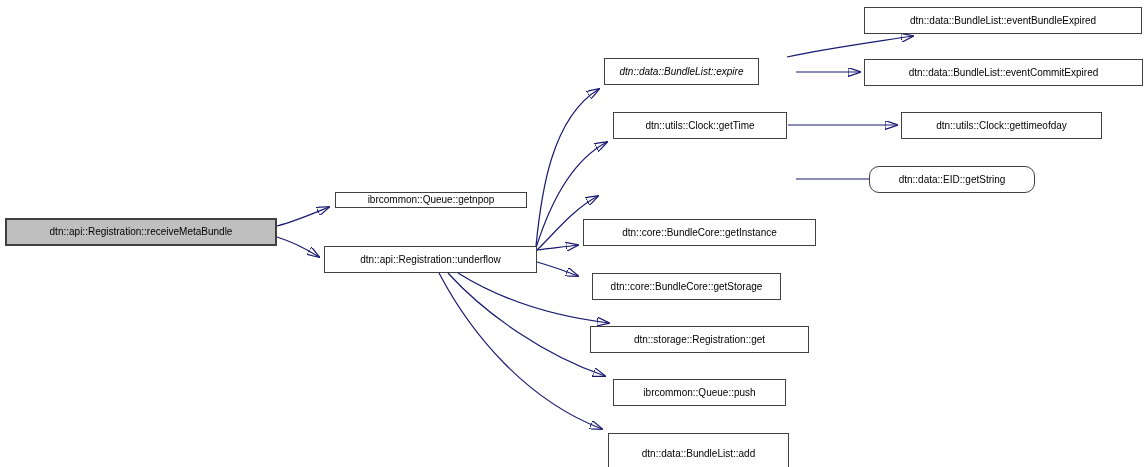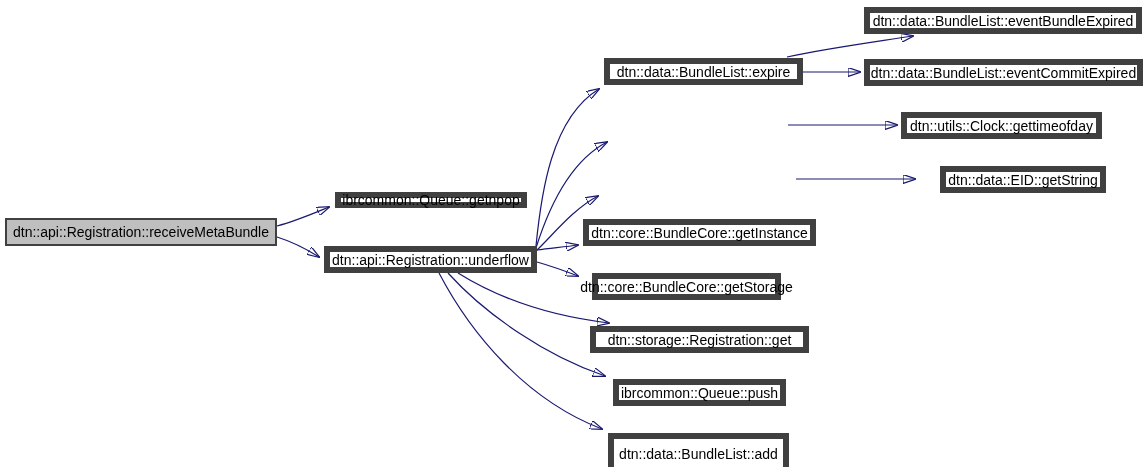--- a/index.html
+++ b/index.html
@@ -23,23 +23,23 @@
   }
   #edges path {
     fill: none;
     stroke: #191970;
     stroke-width: 1.2;
   }
   .node {
     position: absolute;
     box-sizing: border-box;
     background: #ffffff;
-    border: 6px solid #404040;
+    border: 1px solid #404040;
     color: #000000;
-    font-size: 14px;
+    font-size: 10px;
     line-height: 1;
     white-space: nowrap;
     display: flex;
     align-items: center;
     justify-content: center;
     cursor: pointer;
   }
   .node.highlight {
     background: #bfbfbf;
     border-width: 2px;
@@ -68,24 +68,25 @@
     <path d="M439,273 C471,334 526,400 602,429" marker-end="url(#arrow)"></path>
     <path d="M787,57 C824,49 868,43 913,36" marker-end="url(#arrow)"></path>
     <path d="M796,72 L860,72" marker-end="url(#arrow)"></path>
     <path d="M788,125 L897,125" marker-end="url(#arrow)"></path>
     <path d="M796,179 L915,179" marker-end="url(#arrow)"></path>
   </svg>
 
   <div class="node highlight" style="left:5px;   top:218px; width:272px; height:28px;">dtn::api::Registration::receiveMetaBundle</div>
   <div class="node" style="left:335px; top:192px; width:192px; height:16px;">ibrcommon::Queue::getnpop</div>
   <div class="node" style="left:324px; top:246px; width:213px; height:27px;">dtn::api::Registration::underflow</div>
-  <div class="node" style="left:604px; top:58px;  width:199px; height:27px;">dtn::data::BundleList::expire</div>
+  <div class="node" style="left:604px; top:58px;  width:155px; height:27px;font-style:italic;">dtn::data::BundleList::expire</div>
+  <div class="node" style="left:613px; top:112px; width:174px; height:27px;">dtn::utils::Clock::getTime</div>
   <div class="node" style="left:583px; top:219px; width:233px; height:27px;">dtn::core::BundleCore::getInstance</div>
   <div class="node" style="left:585px; top:273px; width:189px; height:27px;margin-left:7px;">dtn::core::BundleCore::getStorage</div>
   <div class="node" style="left:590px; top:326px; width:219px; height:27px;">dtn::storage::Registration::get</div>
   <div class="node" style="left:613px; top:379px; width:173px; height:27px;">ibrcommon::Queue::push</div>
   <div class="node" style="left:608px; top:433px; width:181px; height:42px;">dtn::data::BundleList::add</div>
   <div class="node" style="left:864px; top:7px;   width:278px; height:27px;">dtn::data::BundleList::eventBundleExpired</div>
   <div class="node" style="left:864px; top:59px;  width:279px; height:27px;">dtn::data::BundleList::eventCommitExpired</div>
   <div class="node" style="left:901px; top:112px; width:201px; height:27px;">dtn::utils::Clock::gettimeofday</div>
-  <div class="node" style="left:940px; top:166px; width:166px; height:27px;">dtn::data::EID::getString</div>
+  <div class="node" style="left:869px; top:166px; width:166px; height:27px;border-radius:10px;">dtn::data::EID::getString</div>
 
 </div>
 
 </body></html>

